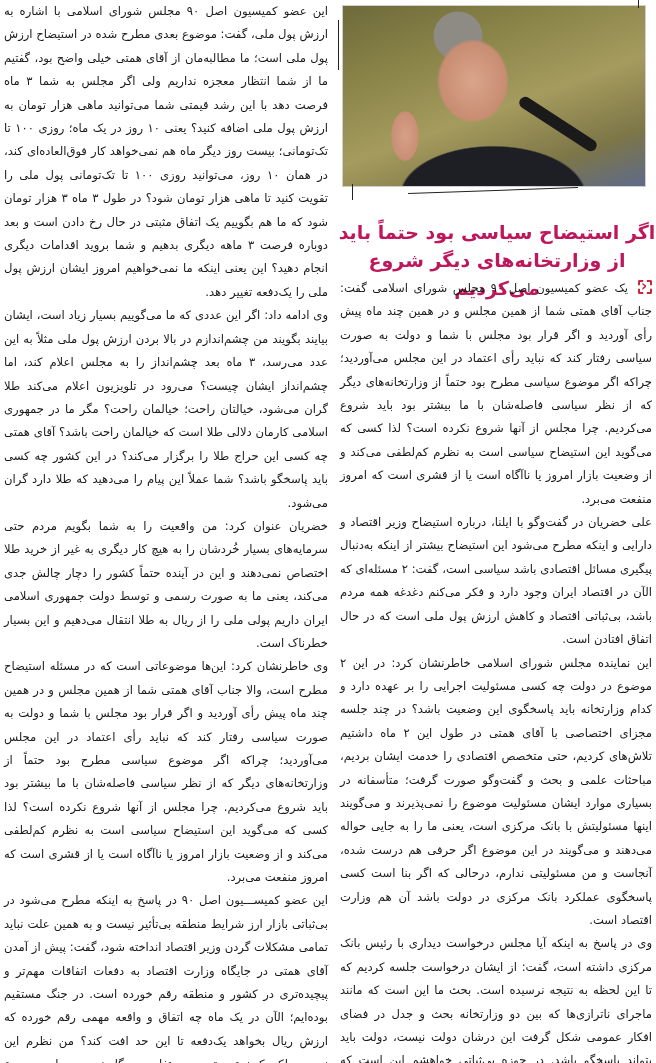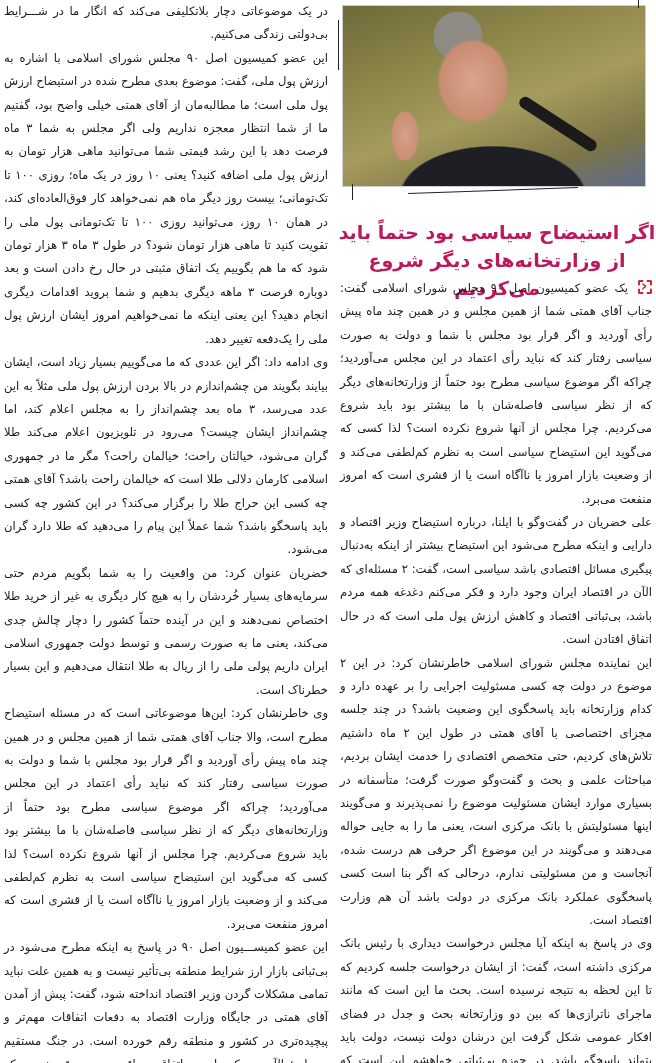--- a/index.html
+++ b/index.html
@@ -54,21 +54,20 @@
     content: "‹"; position: absolute; left: 3px; top: -5px; color: #c8283c;
     font-size: 15px; font-weight: bold;
   }
 </style>
 </head>
 <body>
 
 <div class="page">
 
   <div class="col col-left">
-    <p>در یک موضوعاتی دچار بلاتکلیفی می‌کند که انگار ما در شـــرایط بی‌دولتی زندگی می‌کنیم.</p>
     <p>این عضو کمیسیون اصل ۹۰ مجلس شورای اسلامی با اشاره به ارزش پول ملی، گفت: موضوع بعدی مطرح شده در استیضاح ارزش پول ملی است؛ ما مطالبه‌مان از آقای همتی خیلی واضح بود، گفتیم ما از شما انتظار معجزه نداریم ولی اگر مجلس به شما ۳ ماه فرصت دهد با این رشد قیمتی شما می‌توانید ماهی هزار تومان به ارزش پول ملی اضافه کنید؟ یعنی ۱۰ روز در یک ماه؛ روزی ۱۰۰ تا تک‌تومانی؛ بیست روز دیگر ماه هم نمی‌خواهد کار فوق‌العاده‌ای کند، در همان ۱۰ روز، می‌توانید روزی ۱۰۰ تا تک‌تومانی پول ملی را تقویت کنید تا ماهی هزار تومان شود؟ در طول ۳ ماه ۳ هزار تومان شود که ما هم بگوییم یک اتفاق مثبتی در حال رخ دادن است و بعد دوباره فرصت ۳ ماهه دیگری بدهیم و شما بروید اقدامات دیگری انجام دهید؟ این یعنی اینکه ما نمی‌خواهیم امروز ایشان ارزش پول ملی را یک‌دفعه تغییر دهد.</p>
     <p>وی ادامه داد: اگر این عددی که ما می‌گوییم بسیار زیاد است، ایشان بیایند بگویند من چشم‌اندازم در بالا بردن ارزش پول ملی مثلاً به این عدد می‌رسد، ۳ ماه بعد چشم‌انداز را به مجلس اعلام کند، اما چشم‌انداز ایشان چیست؟ می‌رود در تلویزیون اعلام می‌کند طلا گران می‌شود، خیالتان راحت؛ خیالمان راحت؟ مگر ما در جمهوری اسلامی کارمان دلالی طلا است که خیالمان راحت باشد؟ آقای همتی چه کسی این حراج طلا را برگزار می‌کند؟ در این کشور چه کسی باید پاسخگو باشد؟ شما عملاً این پیام را می‌دهید که طلا دارد گران می‌شود.</p>
     <p>خضریان عنوان کرد: من واقعیت را به شما بگویم مردم حتی سرمایه‌های بسیار خُردشان را به هیچ کار دیگری به غیر از خرید طلا اختصاص نمی‌دهند و این در آینده حتماً کشور را دچار چالش جدی می‌کند، یعنی ما به صورت رسمی و توسط دولت جمهوری اسلامی ایران داریم پولی ملی را از ریال به طلا انتقال می‌دهیم و این بسیار خطرناک است.</p>
     <p>وی خاطرنشان کرد: این‌ها موضوعاتی است که در مسئله استیضاح مطرح است، والا جناب آقای همتی شما از همین مجلس و در همین چند ماه پیش رأی آوردید و اگر قرار بود مجلس با شما و دولت به صورت سیاسی رفتار کند که نباید رأی اعتماد در این مجلس می‌آوردید؛ چراکه اگر موضوع سیاسی مطرح بود حتماً از وزارتخانه‌های دیگر که از نظر سیاسی فاصله‌شان با ما بیشتر بود باید شروع می‌کردیم. چرا مجلس از آنها شروع نکرده است؟ لذا کسی که می‌گوید این استیضاح سیاسی است به نظرم کم‌لطفی می‌کند و از وضعیت بازار امروز یا ناآگاه است یا از قشری است که امروز منفعت می‌برد.</p>
     <p>این عضو کمیســـیون اصل ۹۰ در پاسخ به اینکه مطرح می‌شود در بی‌ثباتی بازار ارز شرایط منطقه بی‌تأثیر نیست و به همین علت نباید تمامی مشکلات گردن وزیر اقتصاد انداخته شود، گفت: پیش از آمدن آقای همتی در جایگاه وزارت اقتصاد به دفعات اتفاقات مهم‌تر و پیچیده‌تری در کشور و منطقه رقم خورده است. در جنگ مستقیم بوده‌ایم؛ الآن در یک ماه چه اتفاق و واقعه مهمی رقم خورده که ارزش ریال بخواهد یک‌دفعه تا این حد افت کند؟ من نظرم این نیست، بلکه یک نوع بی‌تدبیری و تفاوت دیدگاه نسبت به این موضوع وجود دارد. شاید دولت بگوید من بی‌تدبیر نیستم و تدبیرم گران‌سازی است که شما اسمش را بی‌تدبیری می‌گذارید؛ به نظرم آقای همتی جزء این دسته به حساب می‌آید یعنی ایشان بی‌تدبیر نیست و یک تدبیری در این موضوع دارد.</p>
   </div>
 
   <div class="photo-wrap">
     <div class="photo" title="نماینده مجلس در حال سخنرانی پشت میکروفون">
       <div class="mic"></div>

